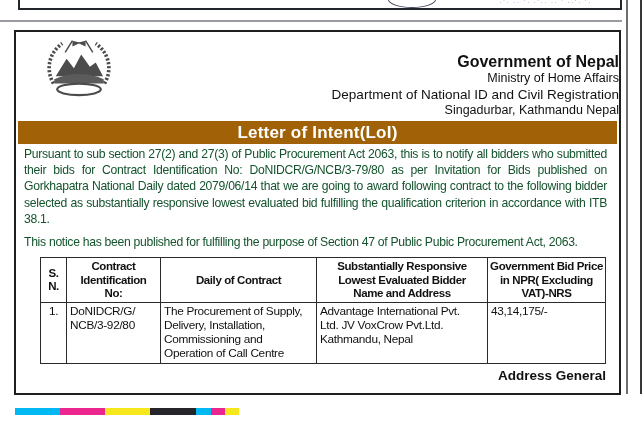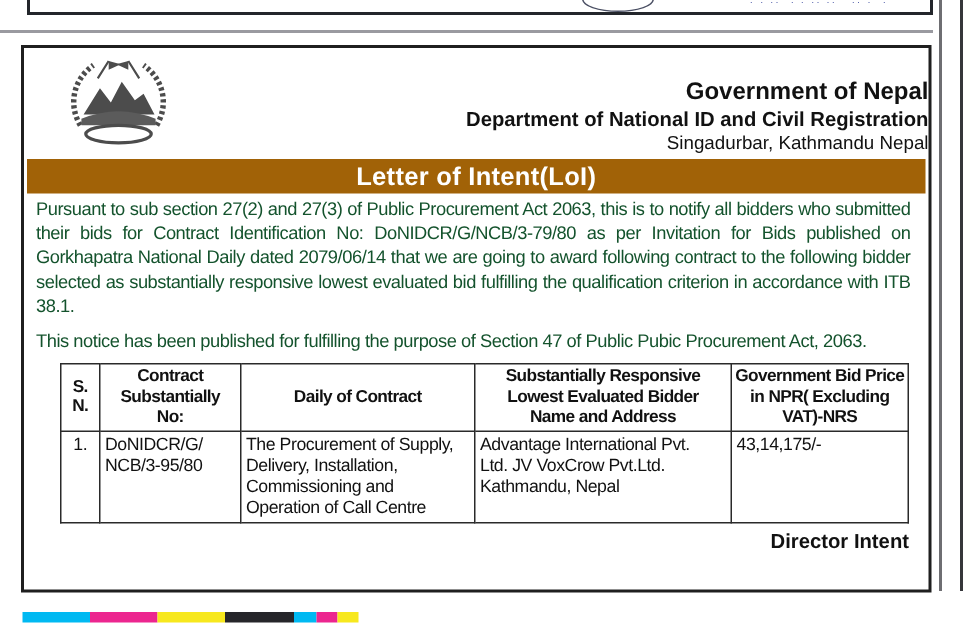--- a/index.html
+++ b/index.html
@@ -31,21 +31,21 @@
 
   
   .notice-box{
     position:absolute;left:14px;top:30px;width:603px;height:361px;
     border:2.5px solid #1f1f1f;background:#fff;overflow:hidden;
   }
   .masthead{position:relative;text-align:right;padding-top:20px;}
   .emblem{position:absolute;left:24px;top:5px;width:78px;height:64px;}
   .mh-gov{font-size:16px;font-weight:bold;line-height:19px;}
   .mh-ministry{font-size:12.5px;line-height:15px;}
-  .mh-dept{font-size:13.5px;font-weight:bold;line-height:17px;}
+  .mh-dept{font-size:13.5px;font-weight:normal;line-height:17px;}
   .mh-addr{font-size:12.5px;line-height:15px;}
 
   .banner{
     margin:3px 2px 0 2px;color:#ffffff;font-weight:bold;font-size:17px;
     text-align:center;line-height:23px;letter-spacing:0.2px;
   }
   .pubdate{text-align:center;font-size:12.8px;line-height:18px;margin:1px 0 1px;}
 
   .para{
     margin:2px 12px 7px 8px;text-align:justify;font-size:12.2px;line-height:16.2px;
@@ -94,20 +94,21 @@
           <path d="M85,64 C96,46 92,22 73,9" fill="none" stroke="#4c4c4c" stroke-width="5" stroke-dasharray="3 2.5"></path>
           <path d="M31,21 L41,5 M69,21 L59,5" stroke="#4c4c4c" stroke-width="2" fill="none"></path>
           <path d="M41,5 l11,3 l-11,5 z" fill="#4c4c4c"></path>
           <path d="M59,5 l-11,3 l11,5 z" fill="#4c4c4c"></path>
           <path d="M18,54 L33,30 L43,43 L53,24 L65,41 L73,35 L83,54 Z" fill="#4c4c4c"></path>
           <path d="M16,58 Q50,44 84,58 L84,64 L16,64 Z" fill="#5b5b5b"></path>
           <ellipse cx="50" cy="72" rx="30" ry="8" fill="none" stroke="#4c4c4c" stroke-width="3"></ellipse>
         </svg>
       </div>
       <div class="mh-gov">Government of Nepal</div>
+      <div class="mh-ministry">Ministry of Home Affairs</div>
       <div class="mh-dept">Department of National ID and Civil Registration</div>
       <div class="mh-addr">Singadurbar, Kathmandu Nepal</div>
     </div>
 
     <div class="banner" style="background: #a16207;">Letter of Intent(LoI)</div>
 
 
     <p class="para">Pursuant to sub section 27(2) and 27(3) of Public Procurement Act 2063, this is to notify all bidders who submitted their bids for Contract Identification No: DoNIDCR/G/NCB/3-79/80 as per Invitation for Bids published on Gorkhapatra National Daily dated 2079/06/14 that we are going to award following contract to the following bidder selected as substantially responsive lowest evaluated bid fulfilling the qualification criterion in accordance with ITB 38.1.</p>
     <p class="para">This notice has been published for fulfilling the purpose of Section 47 of Public Pubic Procurement Act, 2063.</p>
 
@@ -117,49 +118,49 @@
           <col class="col-id">
           <col class="col-name">
           <col class="col-bidder">
           <col class="col-price">
       </colgroup>
       <thead>
         <tr>
           <th>S.
 N.</th>
           <th>Contract
-Substantially
+Identification
 No:</th>
           <th>Daily of Contract</th>
           <th>Substantially Responsive
 Lowest Evaluated Bidder
 Name and Address</th>
           <th>Government Bid Price
 in NPR( Excluding
 VAT)-NRS</th>
         </tr>
       </thead>
       <tbody>
         <tr>
           <td class="c-sn">1.</td>
           <td>DoNIDCR/G/
-NCB/3-95/80</td>
+NCB/3-92/80</td>
           <td>The Procurement of Supply,
 Delivery, Installation,
 Commissioning and
 Operation of Call Centre</td>
           <td>Advantage International Pvt.
 Ltd. JV VoxCrow Pvt.Ltd.
 Kathmandu, Nepal</td>
           <td>43,14,175/-</td>
         </tr>
       </tbody>
     </table>
 
-    <div class="signature">Director Intent</div>
+    <div class="signature">Address General</div>
   </div>
 
   <div class="print-bar">
     <span class="seg" style="width: 45px; background: rgb(0, 185, 242);"></span>
     <span class="seg" style="width: 45px; background: rgb(236, 38, 143);"></span>
     <span class="seg" style="width: 45px; background: rgb(247, 232, 30);"></span>
     <span class="seg" style="width: 46px; background: rgb(38, 38, 42);"></span>
     <span class="seg seg-gray" style="background: rgb(125, 125, 125);"></span>
     <span class="seg" style="width: 15px; background: rgb(0, 185, 242);"></span>
     <span class="seg" style="width: 14px; background: rgb(236, 38, 143);"></span>

